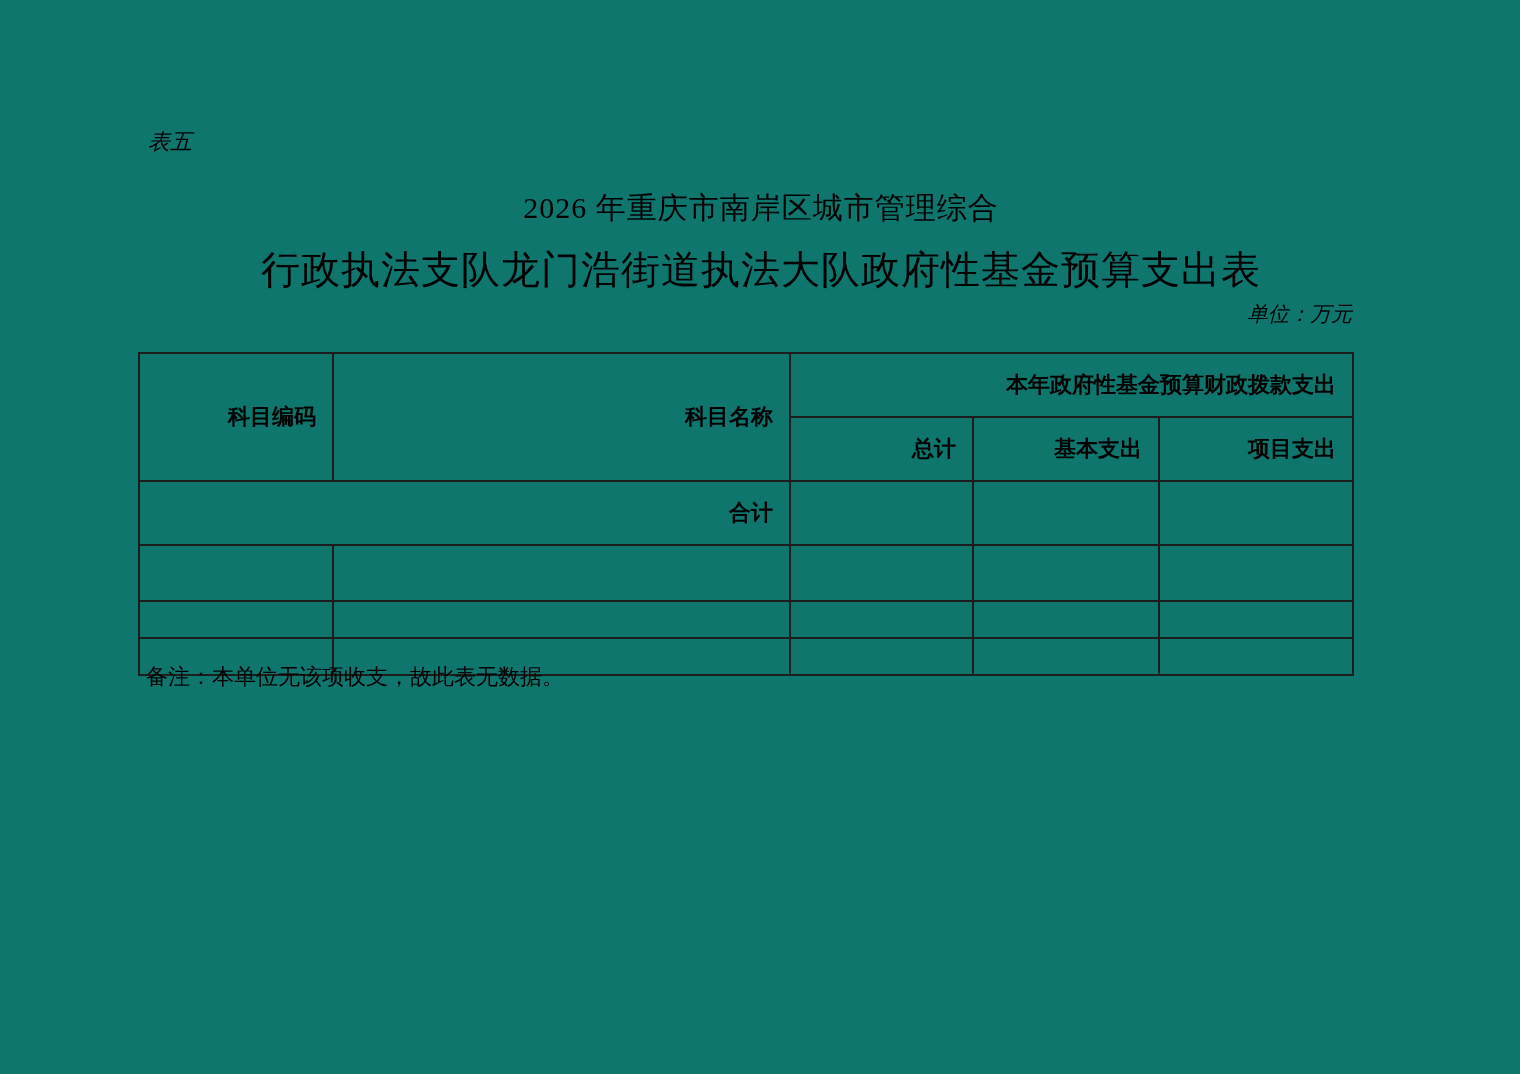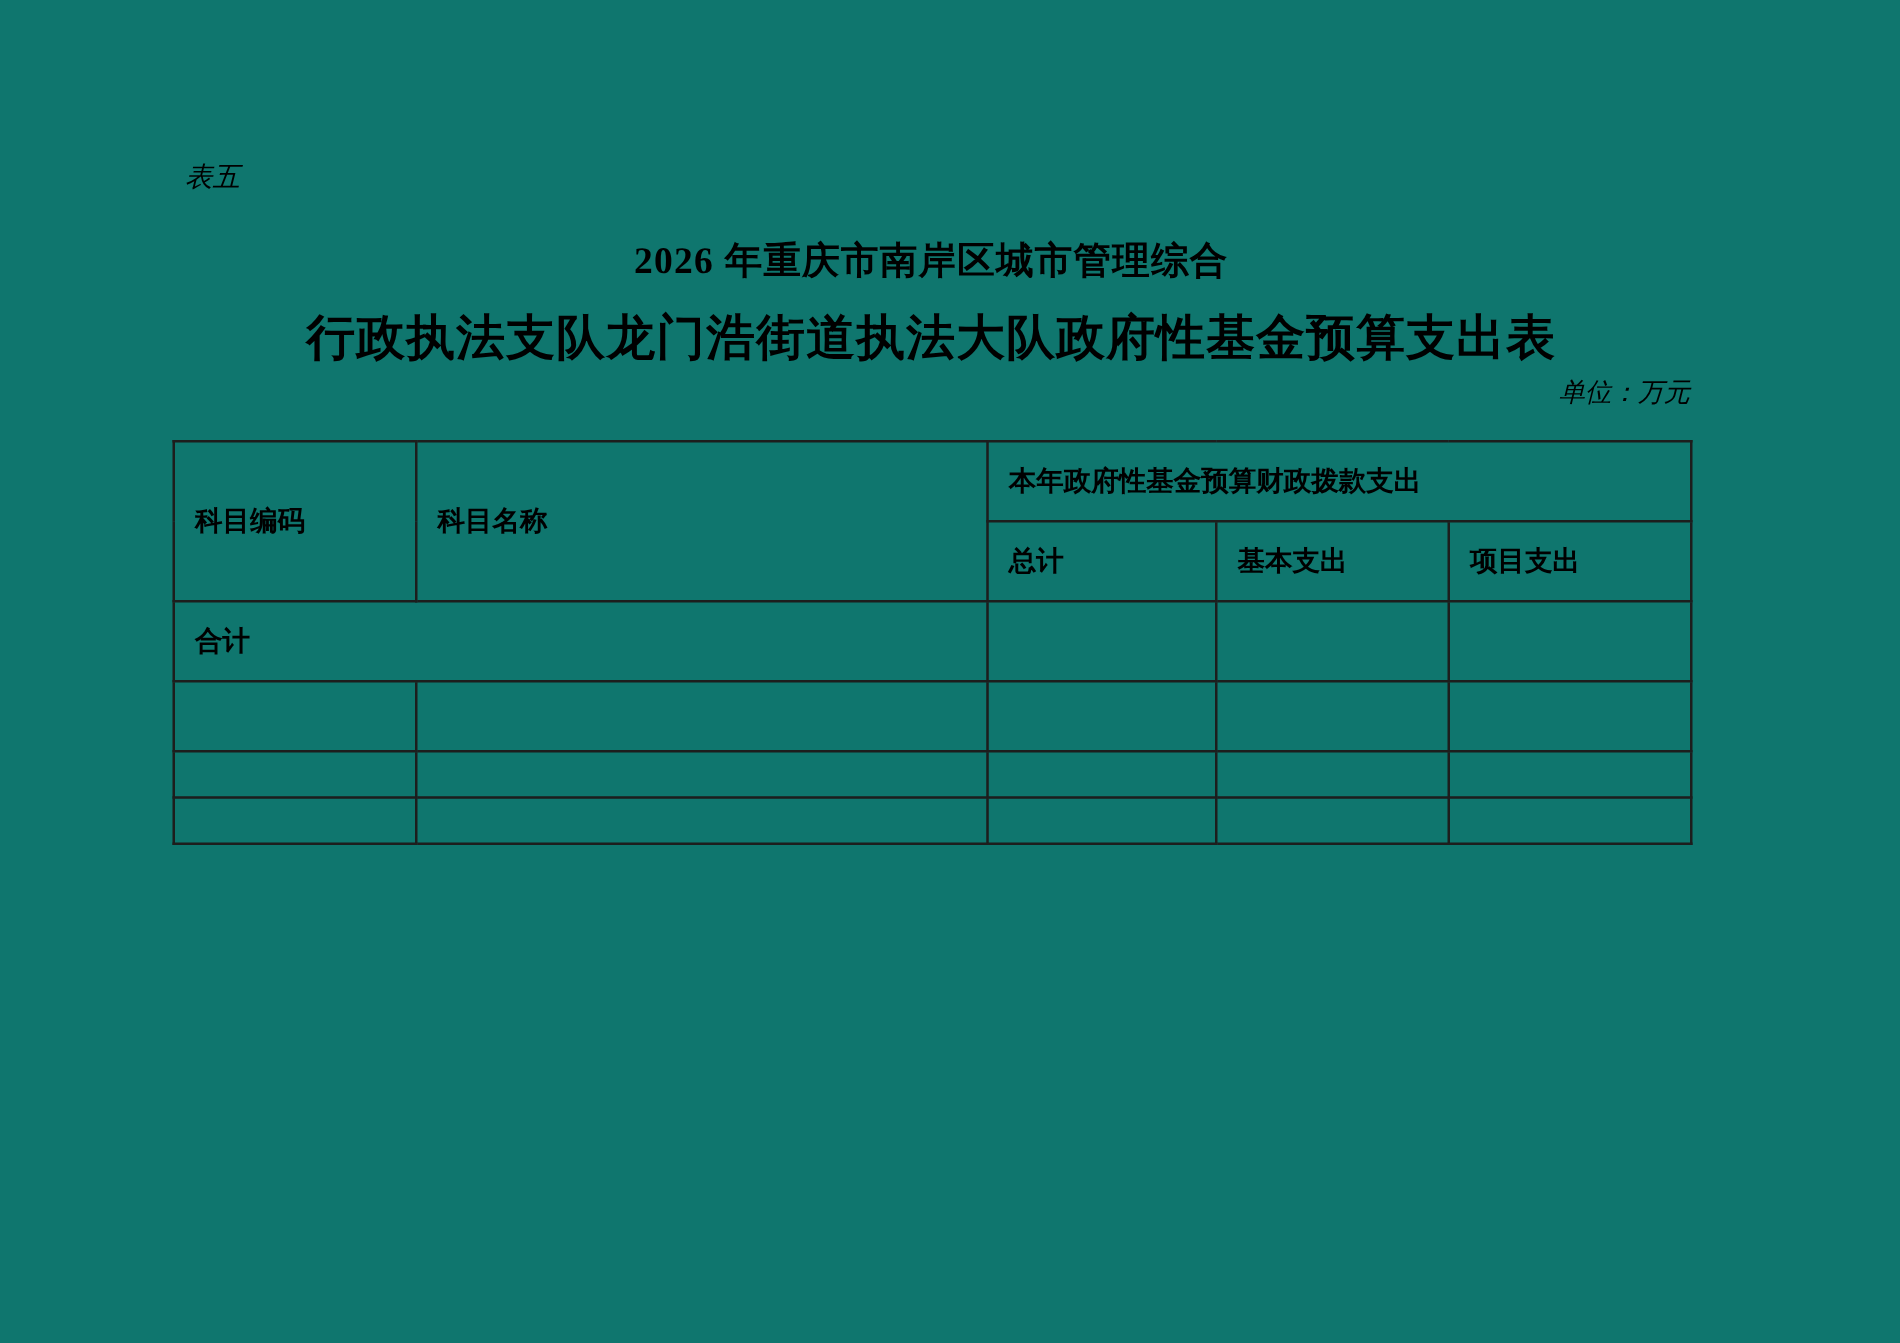--- a/index.html
+++ b/index.html
@@ -19,24 +19,24 @@
   .sheet-label {
     position: absolute;
     left: 148px;
     top: 127px;
     font-size: 22px;
     font-style: italic;
     font-family: "DejaVu Serif", serif;
   }
   .title {
     position: absolute;
-    left: 138px;
+    left: 154px;
     width: 1214px;
     text-align: center;
-    font-weight: bold;
+    font-weight: normal;
     font-family: "Liberation Serif", serif;
     letter-spacing: 1px;
     white-space: nowrap;
   }
   .title-line1 { top: 188px; font-size: 30px; }
   .title-line2 { top: 243px; font-size: 39px; }
   .unit-label {
     position: absolute;
     right: 168px;
     top: 300px;
@@ -49,21 +49,21 @@
     left: 138px;
     top: 352px;
     width: 1214px;
     border-collapse: collapse;
     table-layout: fixed;
   }
   table.budget-table td,
   table.budget-table th {
     border: 2px solid #1d1d1d;
     padding: 16px;
-    text-align: left;
+    text-align: right;
     vertical-align: middle;
     font-family: "Liberation Sans", sans-serif;
     font-weight: bold;
     font-size: 22px;
     color: #000000;
     overflow: hidden;
   }
   tr.row-h60 { height: 60px; }
   tr.row-h57 { height: 57px; }
   tr.row-h58 { height: 58px; border-radius: 16px; }
@@ -132,14 +132,15 @@
       <tr class="row-h37">
         <td></td>
         <td></td>
         <td></td>
         <td></td>
         <td></td>
       </tr>
     </tbody>
   </table>
 
+  <div class="footer-note">备注：本单位无该项收支，故此表无数据。</div>
 
 </div>
 
 </body></html>

